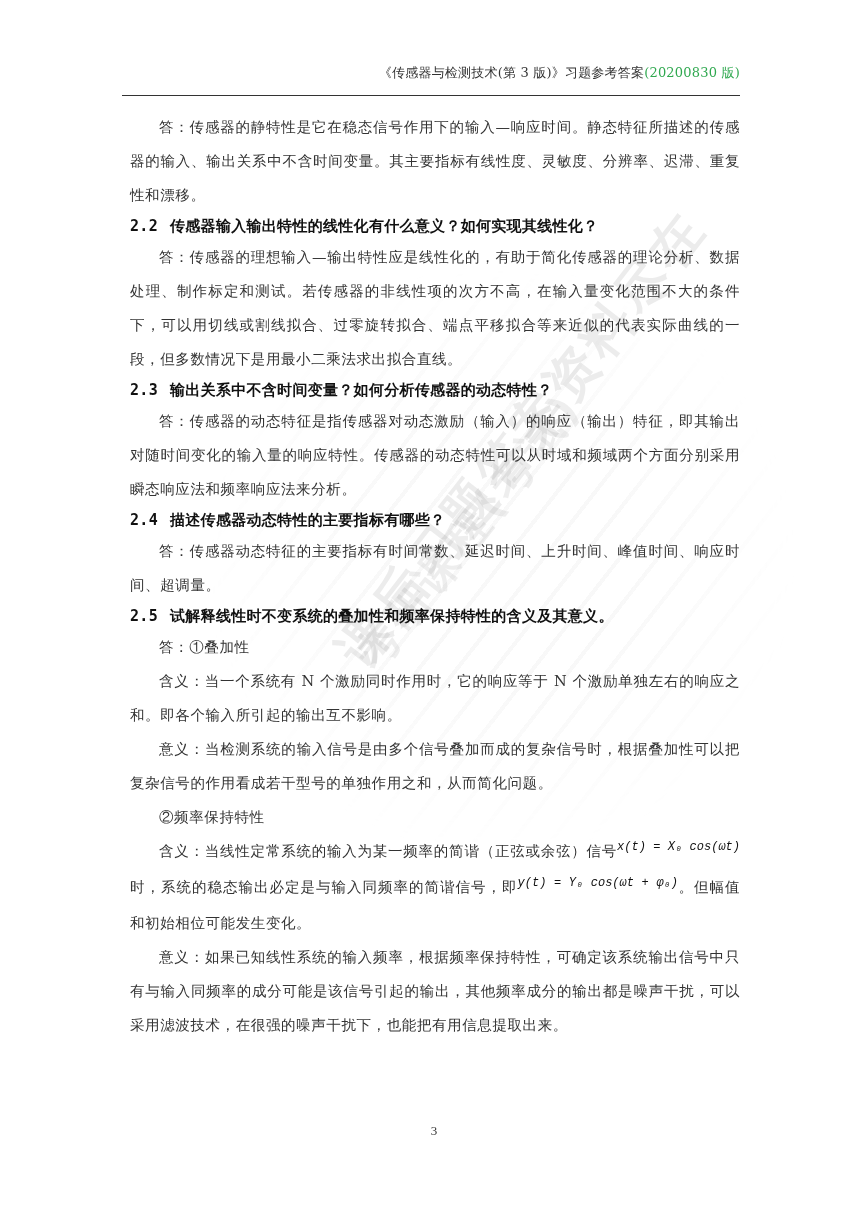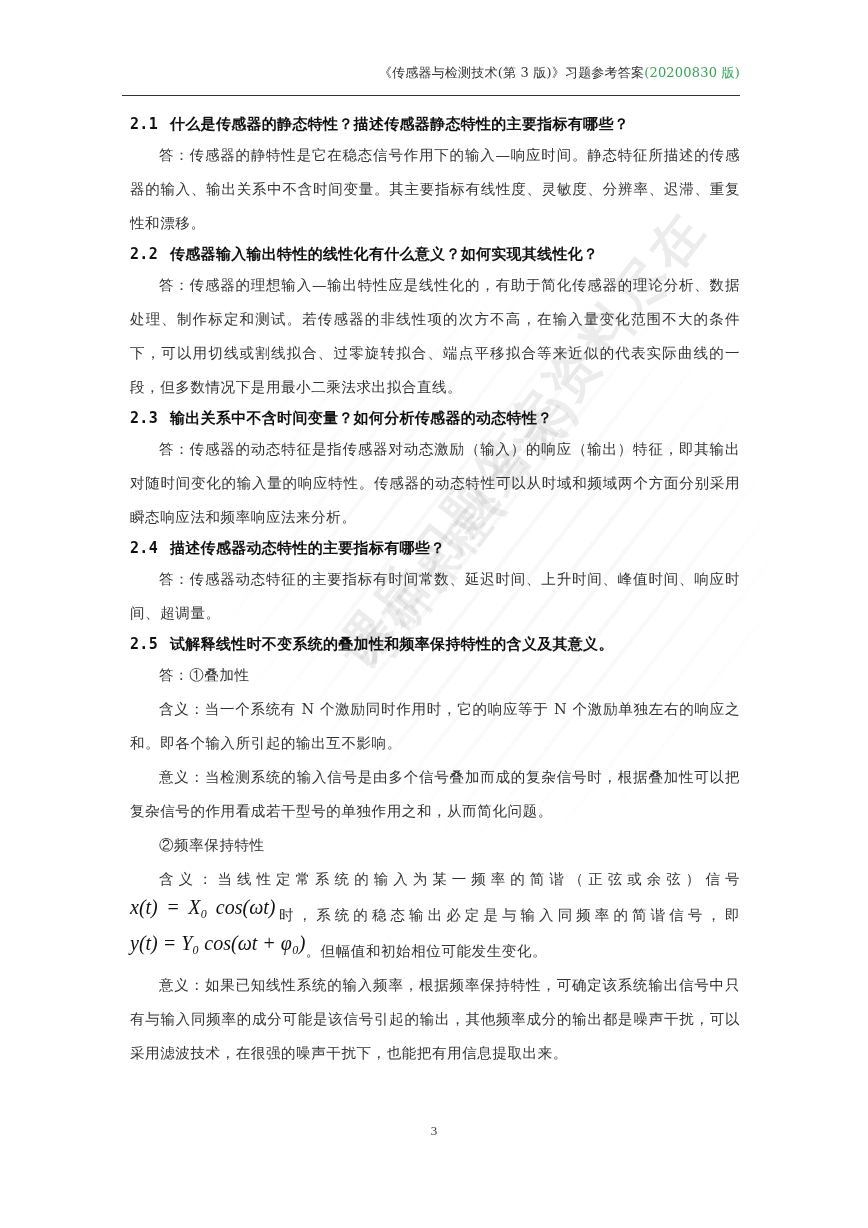--- a/index.html
+++ b/index.html
@@ -66,22 +66,22 @@
     .p {
       font-size: 14.5px;
       line-height: 34px;
       text-indent: 29px;
       text-align: justify;
       color: #333;
       margin: 0;
       letter-spacing: 0.6px;
     }
     .math {
-      font-family: Liberation Serif, serif;
-      font-size: 20px;
+      font-family: Liberation Mono, monospace;
+      font-size: 12px;
       font-style: italic;
       color: #111;
       text-indent: 0;
       white-space: nowrap;
       position: relative;
       top: -6px;
       letter-spacing: 0;
     }
     .page-number {
       position: absolute;
@@ -144,23 +144,20 @@
   <div class="watermark">课后习题答案资料尽在</div>
   <div class="watermark2">考研课程(考试)</div>
 
   <div class="header">
     <span>《传感器与检测技术(第 3 版)》习题参考答案</span><span class="version">(20200830 版)</span>
   </div>
   <div class="header-rule"></div>
 
   <div class="content">
 
-    <div class="q">
-      <span class="num">2.1</span><span>什么是传感器的静态特性？描述传感器静态特性的主要指标有哪些？</span>
-    </div>
     <p class="p">答：传感器的静特性是它在稳态信号作用下的输入—响应时间。静态特征所描述的传感器的输入、输出关系中不含时间变量。其主要指标有线性度、灵敏度、分辨率、迟滞、重复性和漂移。</p>
 
     <div class="q">
       <span class="num">2.2</span><span>传感器输入输出特性的线性化有什么意义？如何实现其线性化？</span>
     </div>
     <p class="p">答：传感器的理想输入—输出特性应是线性化的，有助于简化传感器的理论分析、数据处理、制作标定和测试。若传感器的非线性项的次方不高，在输入量变化范围不大的条件下，可以用切线或割线拟合、过零旋转拟合、端点平移拟合等来近似的代表实际曲线的一段，但多数情况下是用最小二乘法求出拟合直线。</p>
 
     <div class="q">
       <span class="num">2.3</span><span>输出关系中不含时间变量？如何分析传感器的动态特性？</span>
     </div>

